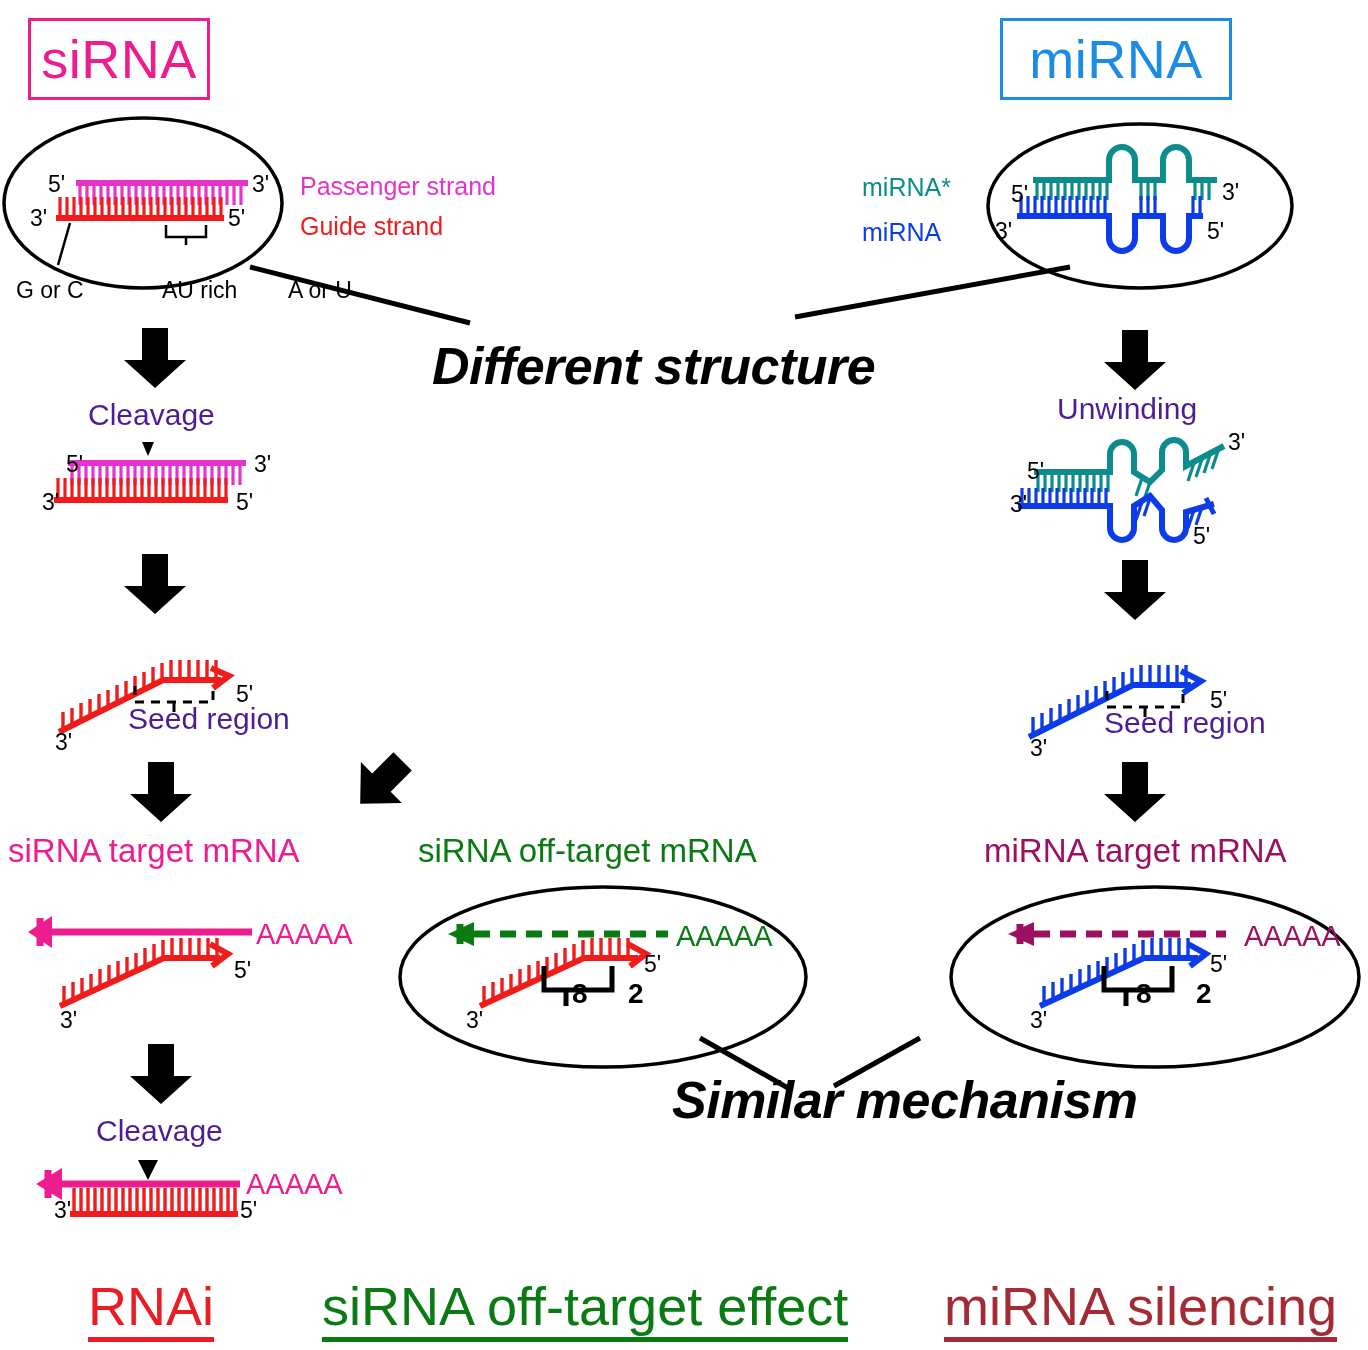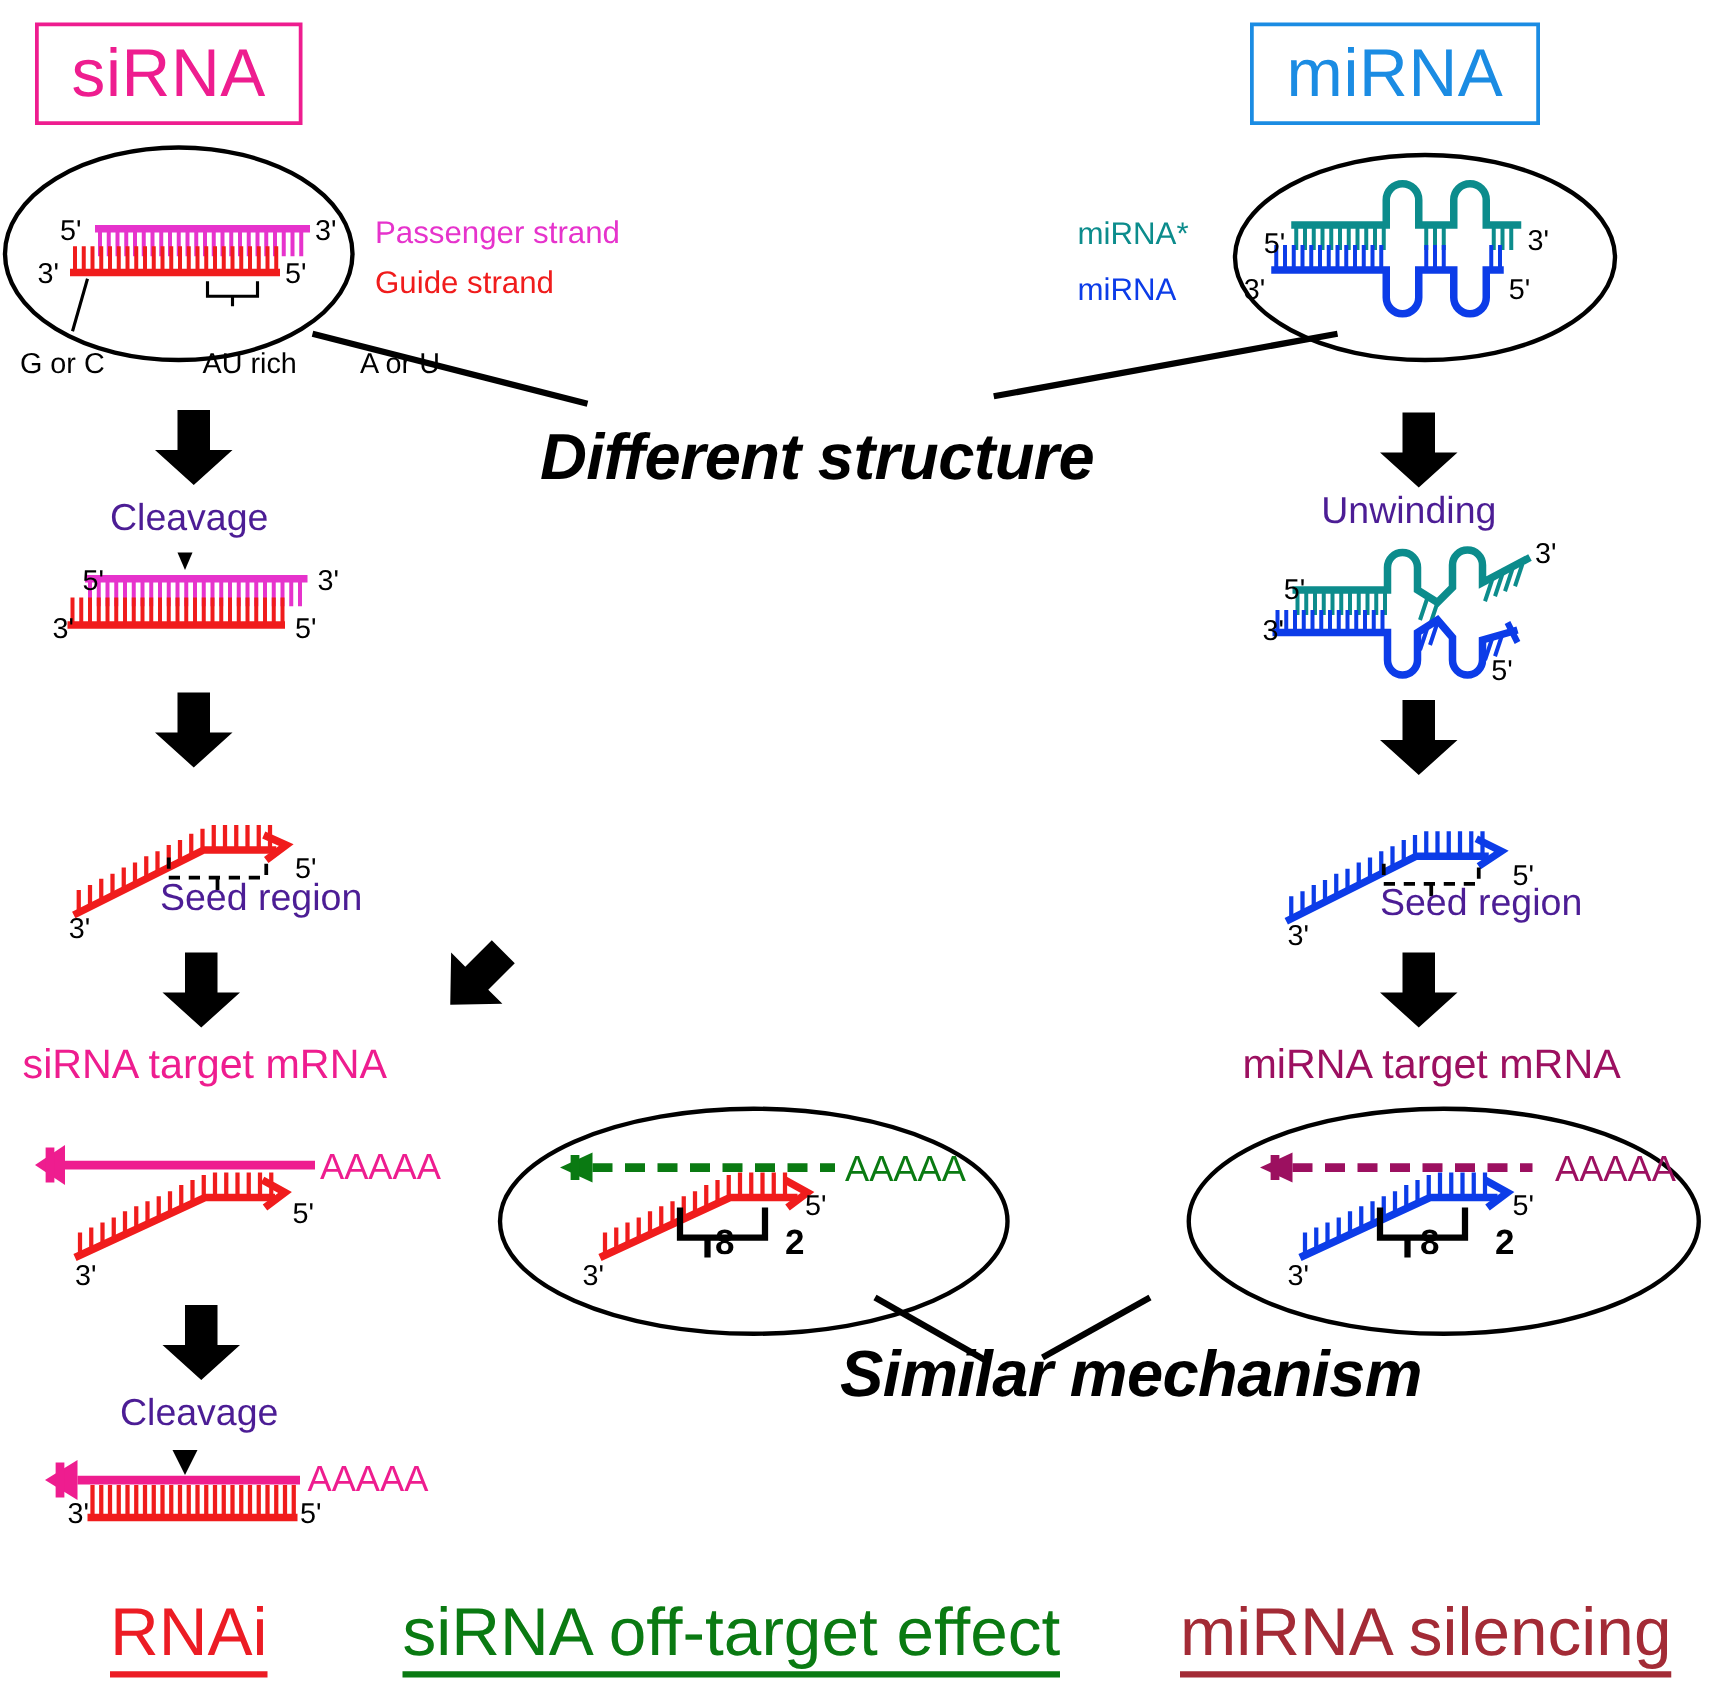--- a/index.html
+++ b/index.html
@@ -52,21 +52,20 @@
     font-weight:bold;
     font-style:italic;
     white-space:nowrap;
     color:#000;
     letter-spacing:-0.5px;
   }
   .mrna-hd{
     position:absolute;
     font-size:33px;
     white-space:nowrap;
-    margin-left:10px;
   }
   .bottom-lbl{
     position:absolute;
     font-size:54px;
     white-space:nowrap;
     border-bottom:5px solid;
     padding-bottom:2px;
     line-height:1.05;
   }
   .aaaaa{
@@ -81,21 +80,21 @@
     font-weight:bold;
     color:#000;
     white-space:nowrap;
   }
 </style>
 </head>
 <body>
 
 <div id="stage">
 
-  <div class="title-box" style="left:28px;top:18px;width:214px;height:82px;border-color:#ee1d8f;color:#ee1d8f;">
+  <div class="title-box" style="left:28px;top:18px;width:182px;height:82px;border-color:#ee1d8f;color:#ee1d8f;">
     <span>siRNA</span>
   </div>
 
   <div class="title-box" style="left:1000px;top:18px;width:232px;height:82px;border-color:#1b8ce3;color:#1b8ce3;">
     <span>miRNA</span>
   </div>
 
   <svg class="abs" style="left:0px;top:115px;" width="290" height="190" viewBox="0 0 290 190">
     <ellipse cx="143" cy="88" rx="139" ry="85" fill="#ffffff" stroke="#000" stroke-width="3.5"></ellipse>
 
@@ -340,20 +339,21 @@
     <path d="M22 0 L48 0 L48 32 L66 32 L35 60 L4 32 L22 32 Z" fill="#000"></path>
   </svg>
 
   <svg class="abs" style="left:345px;top:750px;" width="70" height="68" viewBox="0 0 70 68">
     <g transform="rotate(45 35 34)">
       <path d="M22 2 L48 2 L48 32 L64 32 L35 62 L6 32 L22 32 Z" fill="#000"></path>
     </g>
   </svg>
 
   <div class="mrna-hd" style="left:8px;top:832px;color:#ee1d8f;">siRNA target mRNA</div>
+  <div class="mrna-hd" style="left:418px;top:832px;color:#0a7a12;">siRNA off-target mRNA</div>
   <div class="mrna-hd" style="left:984px;top:832px;color:#9c1060;">miRNA target mRNA</div>
 
   <svg class="abs" style="left:22px;top:910px;" width="280" height="120" viewBox="0 0 280 120">
 
     <line x1="30" y1="22" x2="230" y2="22" stroke="#ee1d8f" stroke-width="7"></line>
     <path d="M30 6 L30 38 L6 22 Z" fill="#ee1d8f"></path>
     <path d="M18 8 L18 36" stroke="#ee1d8f" stroke-width="7"></path>
 
     <path d="M38 96 L142 48 L198 48" fill="none" stroke="#f01c1c" stroke-width="6"></path>
     <path d="M188 34 L206 44 L190 56" fill="none" stroke="#f01c1c" stroke-width="6"></path>

